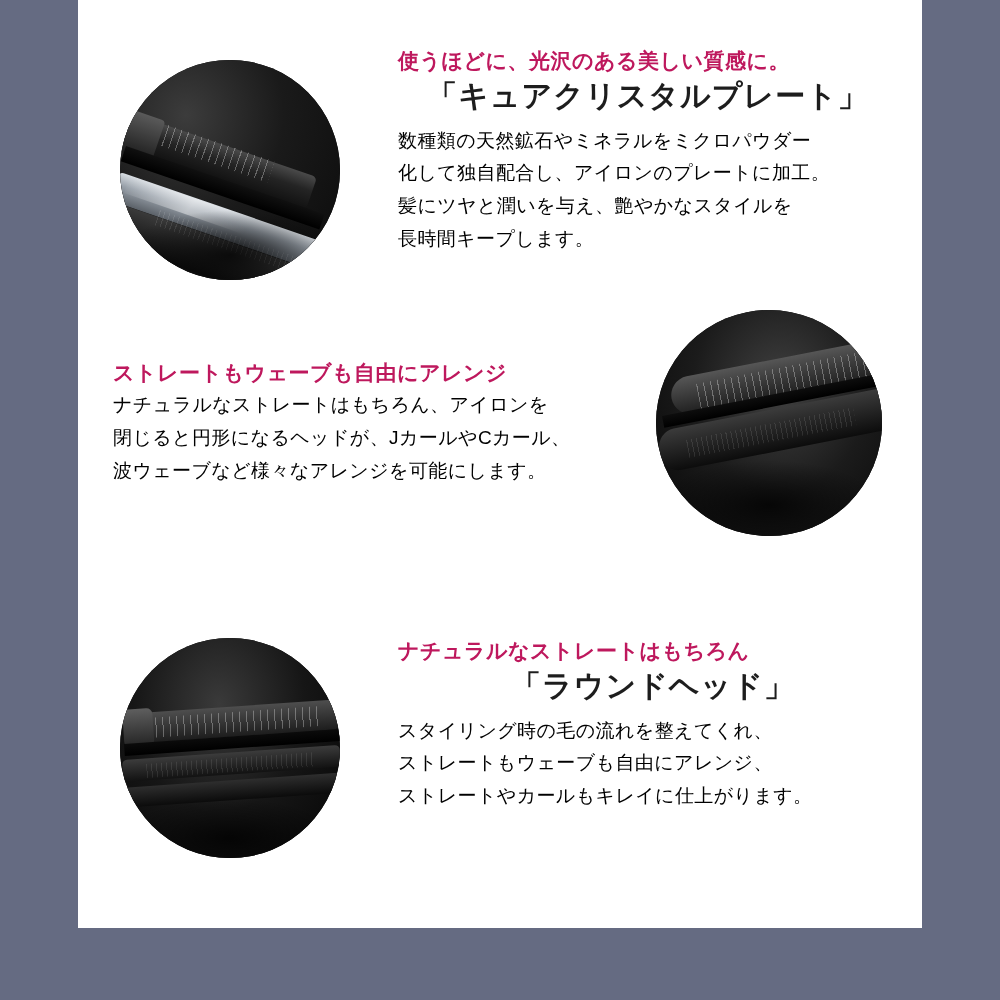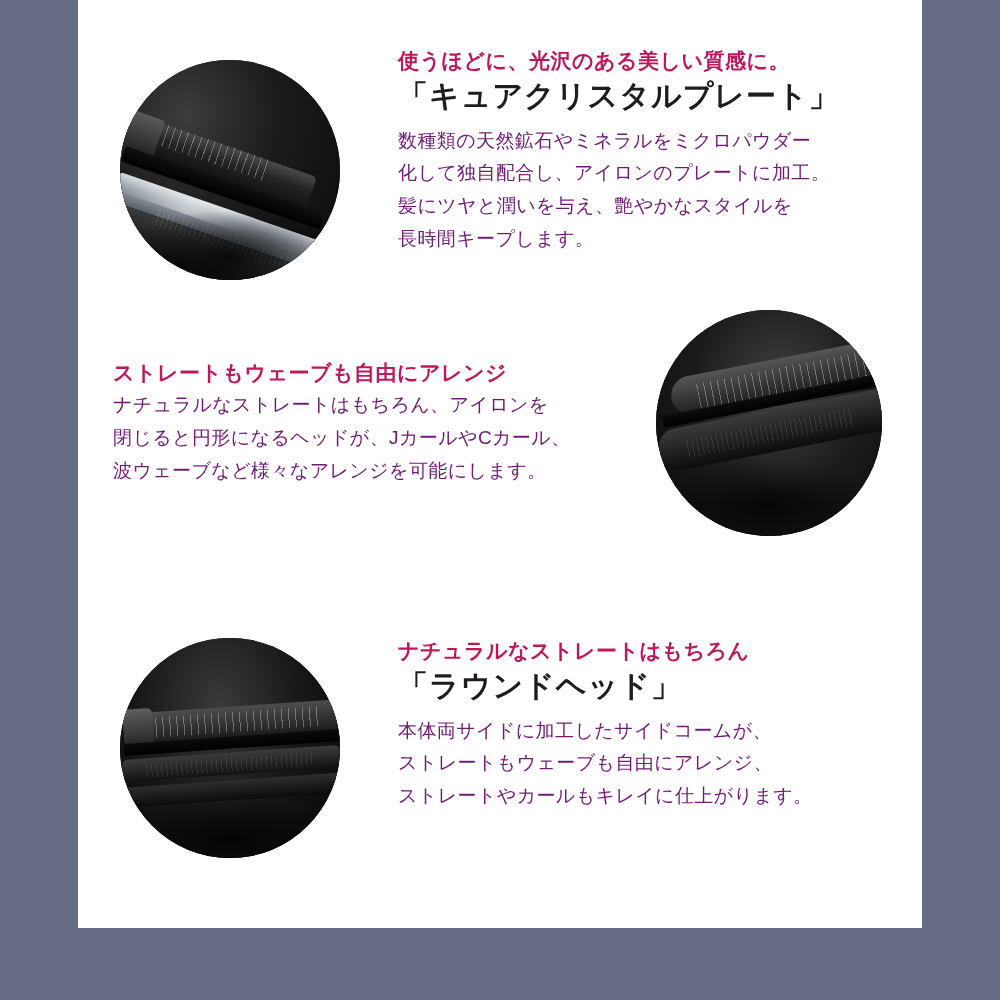--- a/index.html
+++ b/index.html
@@ -48,24 +48,25 @@
     line-height: 1.2;
     margin: 0 0 4px 0;
   }
   .txt-title {
     font-size: 30px;
     font-weight: bold;
     color: #1d1d1d;
     letter-spacing: 1px;
     line-height: 1.25;
     margin: 0 0 10px 0;
+    text-align: center;
   }
   .txt-body {
     font-size: 19px;
-    color: #701a75;
+    color: #000000;
     line-height: 1.72;
     letter-spacing: 0.4px;
     margin: 0;
   }
   .txt-body span {
     display: block;
   }
 
   
   #f1 { left: 0; top: 0; width: 844px; height: 290px; }
@@ -203,20 +204,20 @@
 
         <div class="bar" style="left:0px; top:150px; width:220px; height:20px; transform:rotate(-4deg); transform-origin:left top; border-radius:5px; background:linear-gradient(180deg,#2e2e2e,#0b0b0b);"></div>
         <div class="shadow-soft" style="left:0; top:160px; width:220px; height:80px;"></div>
       </div>
     </div>
 
     <div class="text">
       <p class="txt-head">ナチュラルなストレートはもちろん</p>
       <p class="txt-title">「ラウンドヘッド」</p>
       <p class="txt-body">
-        <span>本体両サイドに加工したサイドコームが、</span>
+        <span>スタイリング時の毛の流れを整えてくれ、</span>
         <span>ストレートもウェーブも自由にアレンジ、</span>
         <span>ストレートやカールもキレイに仕上がります。</span>
       </p>
     </div>
   </section>
 
 </div>
 
 </body></html>

